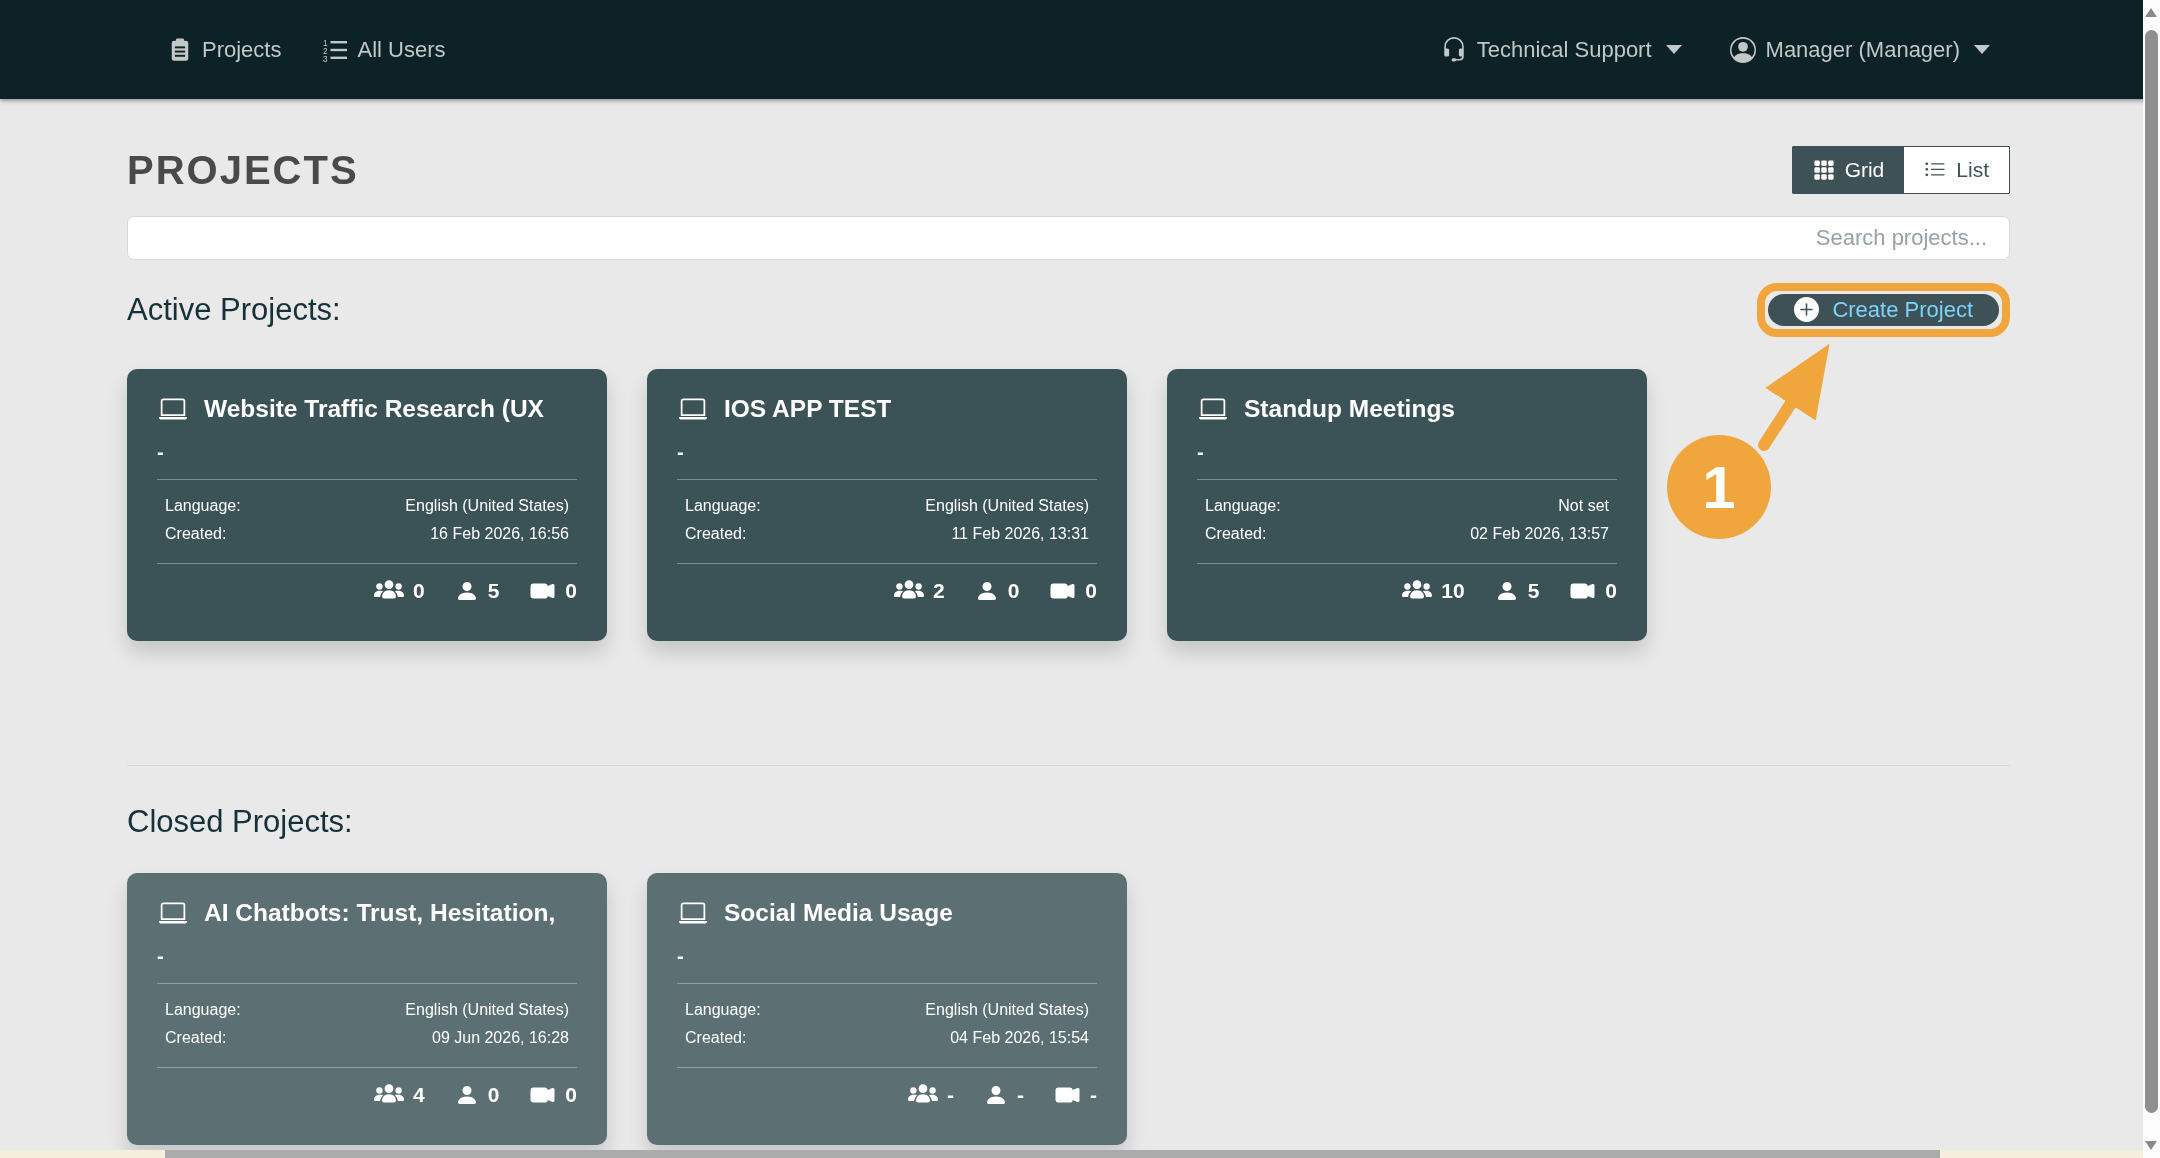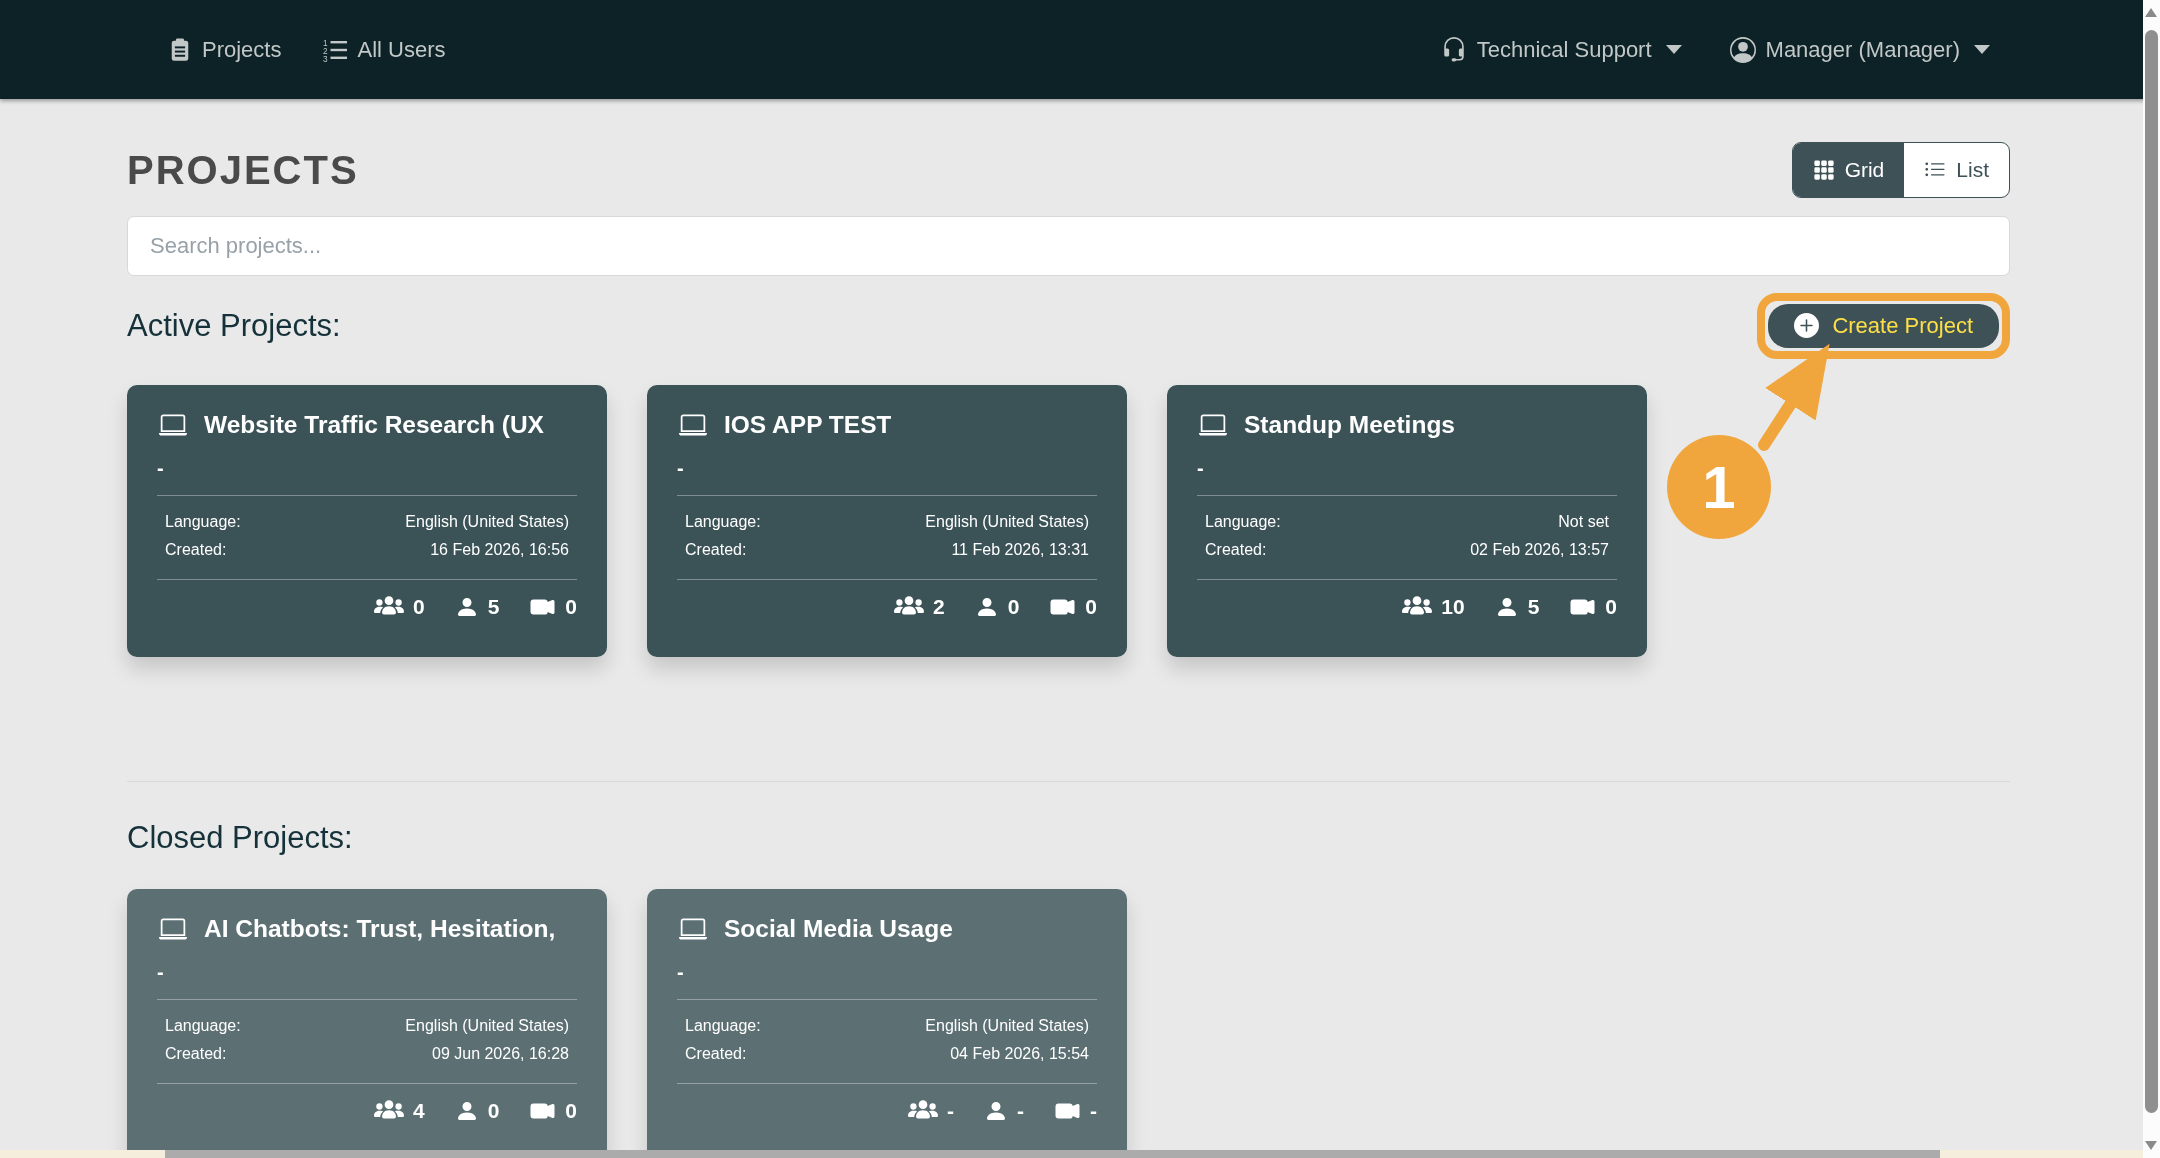--- a/index.html
+++ b/index.html
@@ -29,35 +29,35 @@
   .brand svg{display:block;}
   .nav-links{display:flex;gap:42px;margin-left:30px;}
   .nav-link,.nav-drop{display:flex;align-items:center;gap:10px;color:var(--nav-text);font-size:22px;cursor:pointer;}
   .nav-right{margin-left:auto;display:flex;gap:48px;align-items:center;}
   .caret{width:0;height:0;border-left:8px solid transparent;border-right:8px solid transparent;border-top:9px solid var(--nav-text);margin-left:4px;}
   .nav-icon{display:flex;align-items:center;}
   
   .main{padding:0 150px 0 127px;position:relative;}
   .heading-row{margin-top:47px;display:flex;justify-content:space-between;align-items:center;height:48px;}
   .page-title{font-size:40px;font-weight:600;letter-spacing:2px;color:var(--heading-gray);margin:0;}
-  .toggle{display:flex;border:1px solid var(--button-bg);border-radius:9px;overflow:hidden;background:#fff;height:56px;}
+  .toggle{display:flex;border:1px solid var(--button-bg);border-radius:1px;overflow:hidden;background:#fff;height:48px;}
   .toggle-btn{display:flex;align-items:center;gap:10px;padding:0 20px;font-size:21px;cursor:pointer;border:none;background:transparent;font-family:inherit;}
   .toggle-btn.active{background:var(--button-bg);color:#fff;}
   .toggle-btn.inactive{color:var(--button-bg);}
   .search-input{
-    margin-top:22px;width:100%;height:60px;border:1px solid #d8d8d8;border-radius:7px;
-    padding:0 22px;font-size:22px;color:#555;background:#fff;font-family:inherit;outline:none;
+    margin-top:22px;width:100%;height:44px;border:1px solid #d8d8d8;border-radius:7px;
+    padding:0 22px;font-size:22px;color:#555;background:#fff;font-family:inherit;outline:none;text-align:right;
   }
   .search-input::placeholder{color:#97a1a7;}
   .section-row{margin-top:11px;display:flex;justify-content:space-between;align-items:center;min-height:77px;}
   .section-title{font-size:31px;font-weight:500;color:var(--section-heading);margin:0;}
   .create-ring{border:8px solid var(--accent-orange);border-radius:20px;padding:3px;background:transparent;}
   .create-btn{
-    background:var(--button-bg);color:#fde047;border:none;border-radius:20px;
-    padding:0 26px;height:44px;font-size:22px;display:flex;align-items:center;gap:13px;
+    background:var(--button-bg);color:#7dd3fc;border:none;border-radius:20px;
+    padding:0 26px;height:32px;font-size:22px;display:flex;align-items:center;gap:13px;
     font-family:inherit;cursor:pointer;
   }
   
   .cards{display:flex;gap:40px;margin-top:21px;}
   .card{
     width:480px;height:272px;border-radius:10px;padding:26px 30px 18px;color:#fff;
     background:var(--card-active-bg);box-shadow:0 12px 20px rgba(0,0,0,.15);
     display:flex;flex-direction:column;cursor:pointer;
   }
   .cards.closed .card{background:var(--card-closed-bg);}

